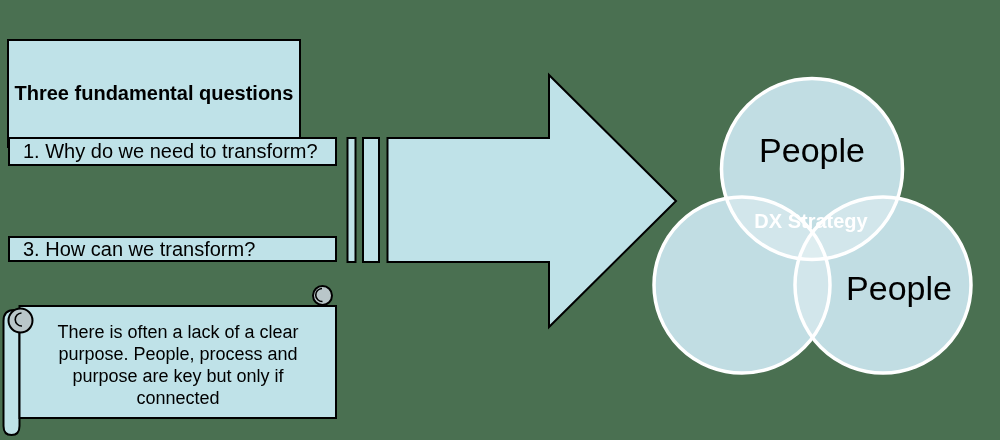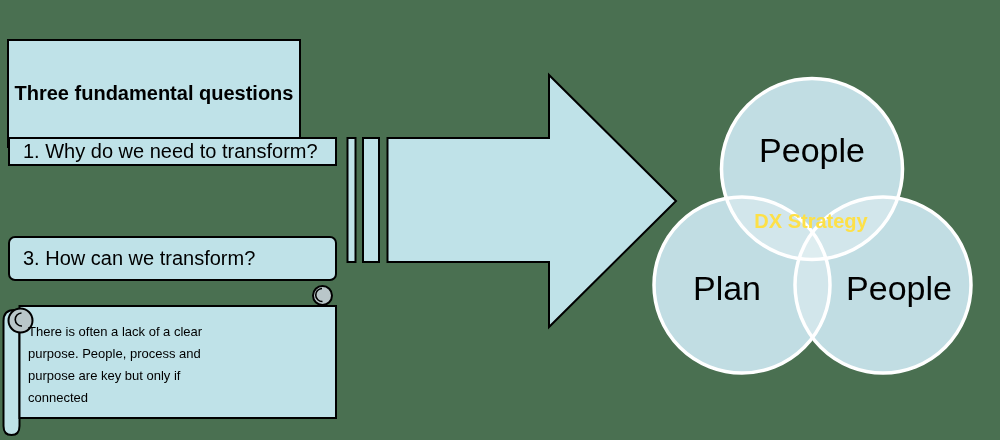--- a/index.html
+++ b/index.html
@@ -45,28 +45,29 @@
     left: 8px;
     width: 329px;
     display: flex;
     align-items: center;
     padding-left: 13px;
     font-size: 20px;
     white-space: nowrap;
   }
   .q1 { top: 137px; height: 29px; }
   .q2 { top: 186px; height: 27px; }
-  .q3 { top: 236px; height: 45px; border-radius: 7px; }
+  .q3 { top: 236px; height: 26px; }
   .scroll-note {
     position: absolute;
     left: 28px;
     top: 321px;
     width: 300px;
-    font-size: 13px;
+    font-size: 18px;
     line-height: 22px;
+    text-align: center;
     white-space: pre-line;
   }
   .venn-label {
     position: absolute;
     width: 160px;
     height: 40px;
     line-height: 40px;
     text-align: center;
     font-size: 34px;
     white-space: nowrap;
@@ -77,21 +78,21 @@
   .venn-center-label {
     position: absolute;
     left: 731px;
     top: 208px;
     width: 160px;
     height: 26px;
     line-height: 26px;
     text-align: center;
     font-size: 20px;
     font-weight: bold;
-    color: #fde047;
+    color: #ffffff;
     white-space: nowrap;
   }
 </style>
 </head>
 <body>
 
 <div class="stage">
 
   <svg class="shapes-layer" viewBox="0 0 1000 440" xmlns="http://www.w3.org/2000/svg">
 
@@ -133,17 +134,16 @@
   <div class="box question-box q3">
     <span>3. How can we transform?</span>
   </div>
 
   <div class="scroll-note">There is often a lack of a clear
 purpose. People, process and
 purpose are key but only if
 connected</div>
 
   <div class="venn-label venn-label-vision">People</div>
-  <div class="venn-label venn-label-plan">Plan</div>
   <div class="venn-label venn-label-action">People</div>
   <div class="venn-center-label">DX Strategy</div>
 
 </div>
 
 </body></html>

